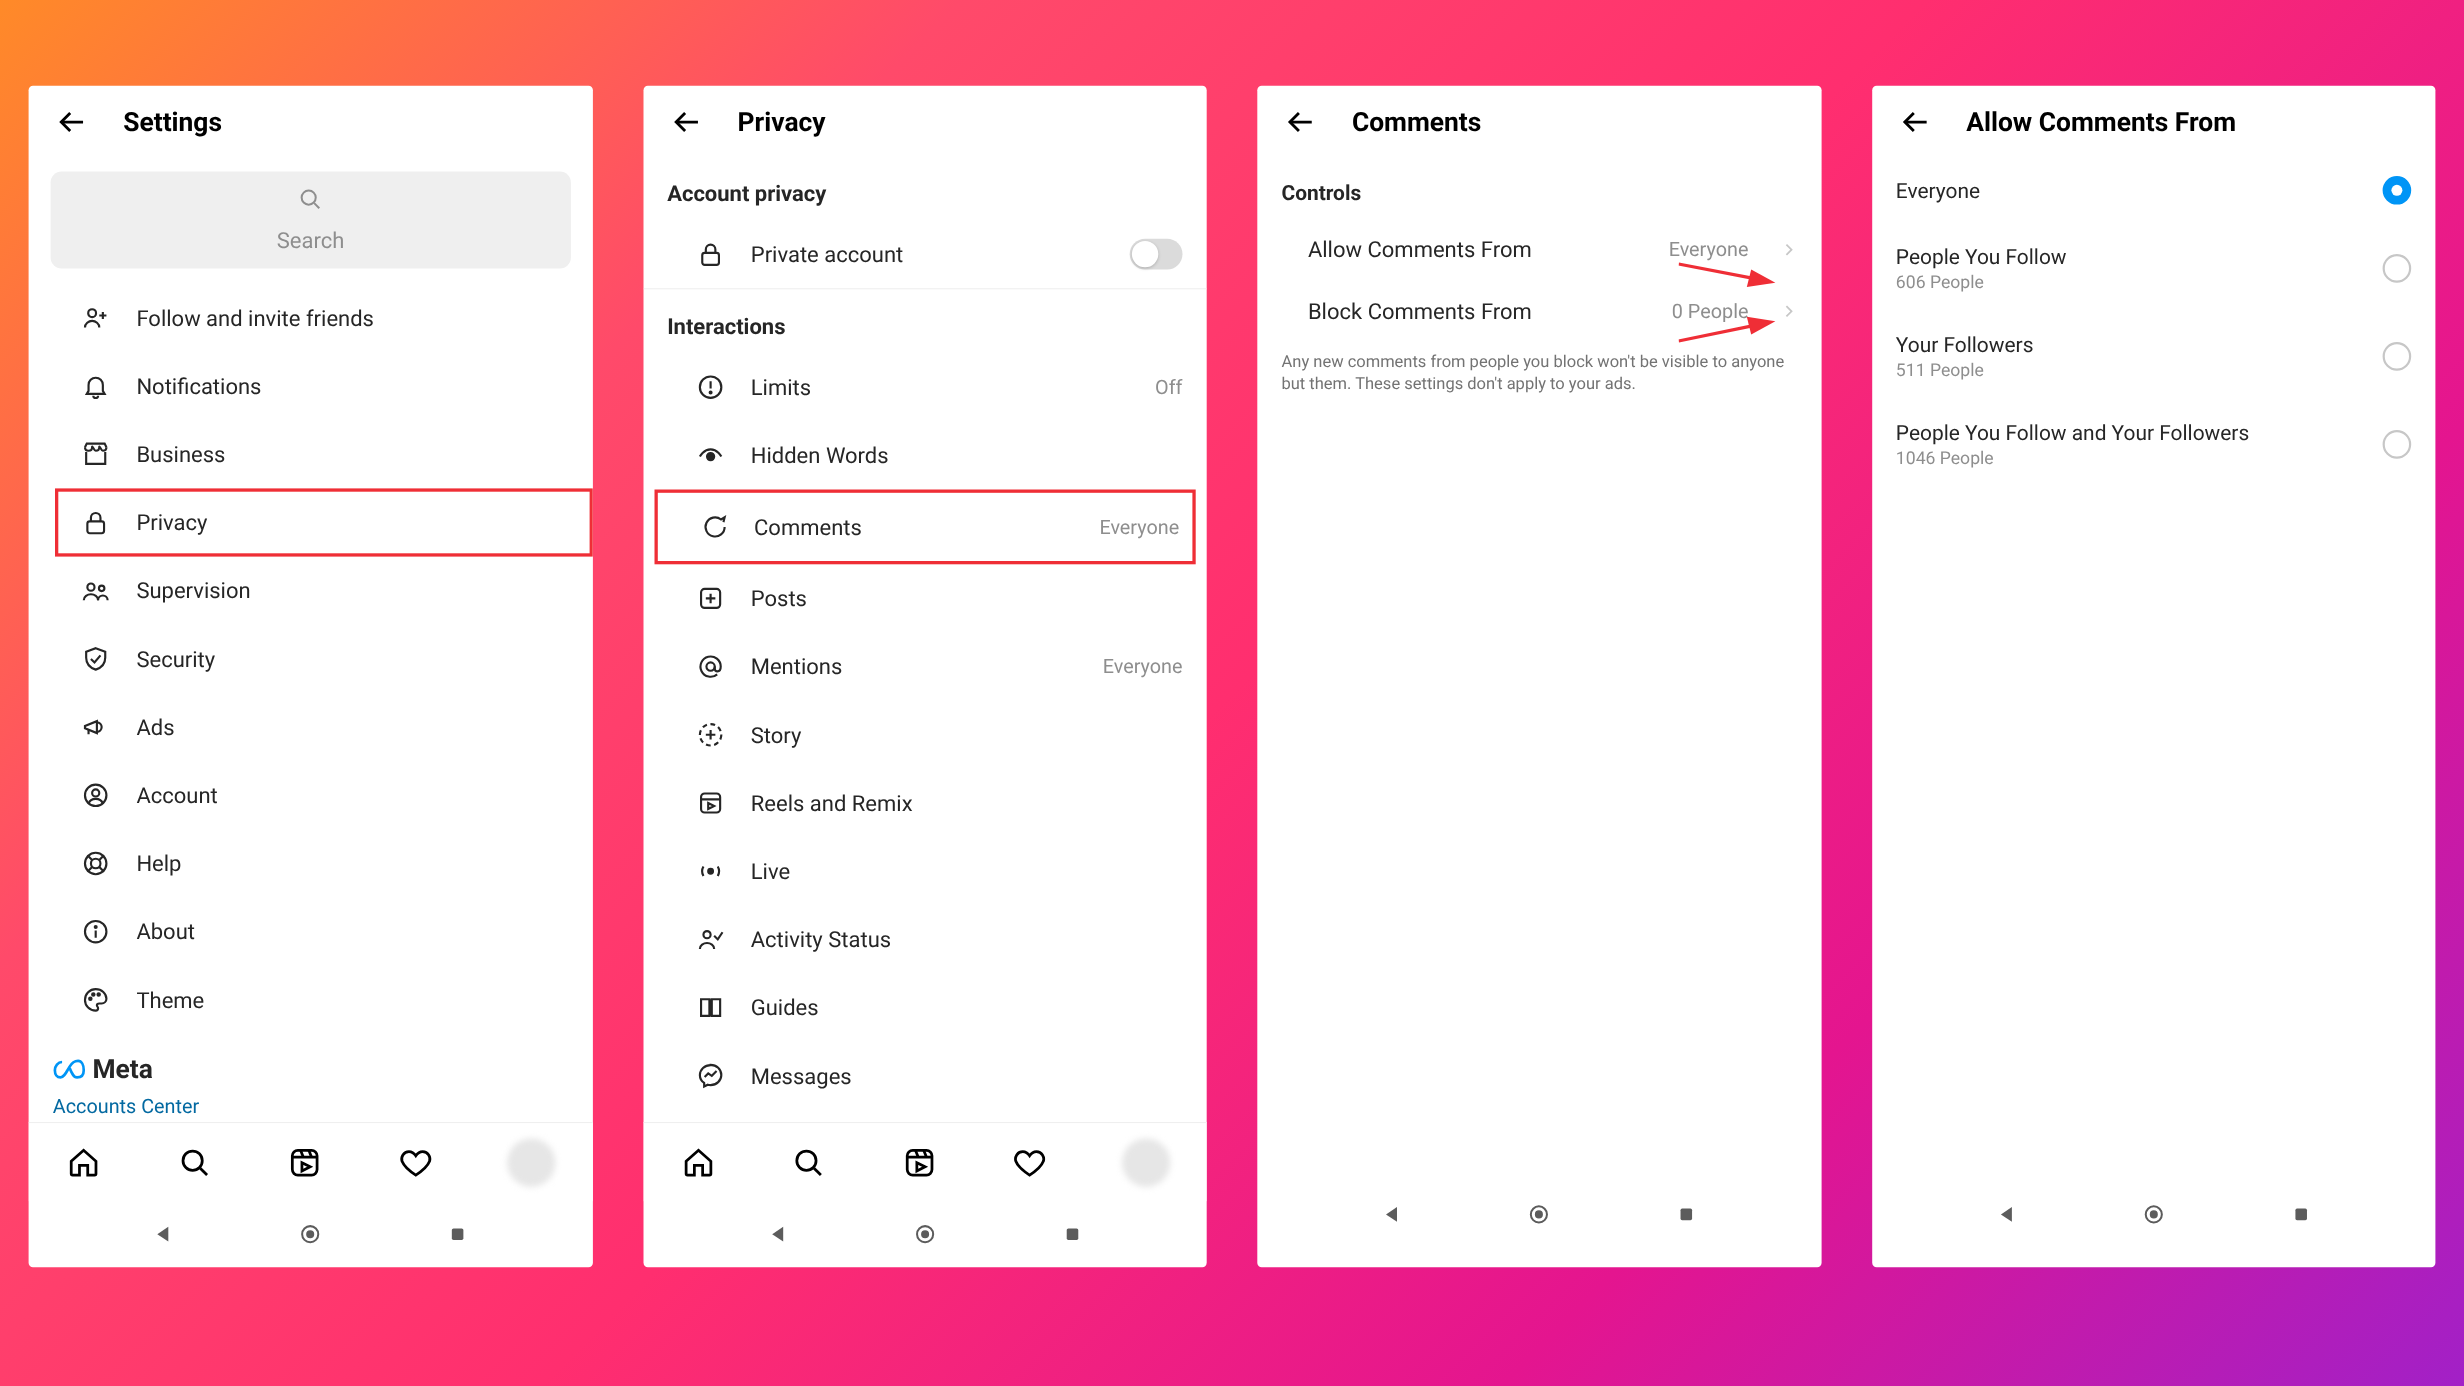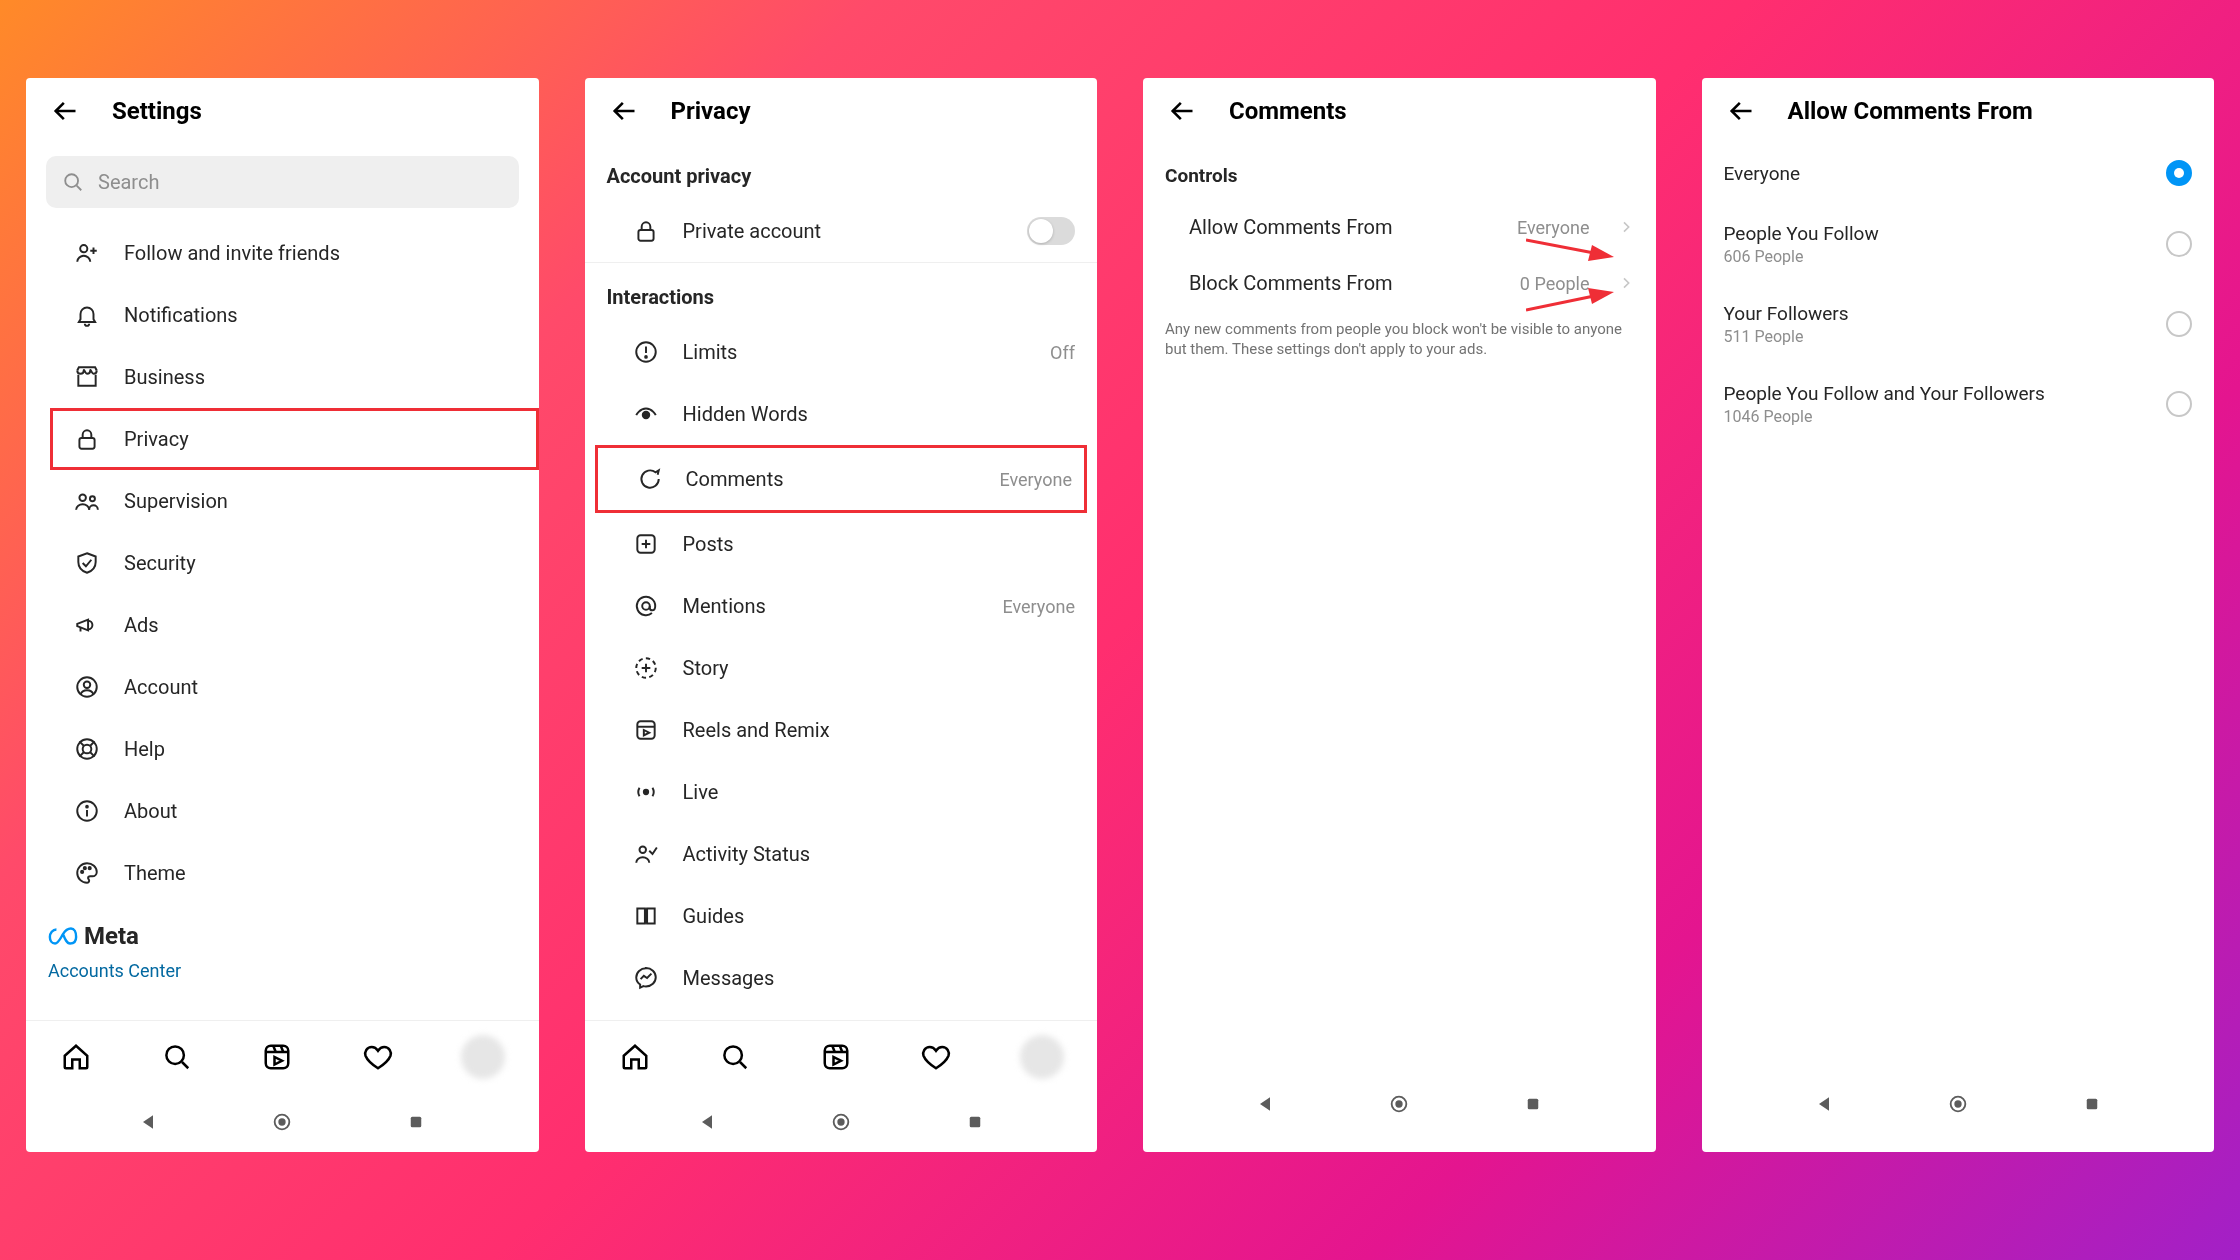--- a/index.html
+++ b/index.html
@@ -14,21 +14,21 @@
     border-radius: 4px; display: flex; flex-direction: column;
     position: relative; overflow: hidden;
   }
   .topbar { display: flex; align-items: center; gap: 30px; padding: 16px 22px 14px 22px; }
   .topbar .back { width: 34px; height: 34px; display:flex; align-items:center; justify-content:center; color:#000; cursor:pointer;}
   .topbar h1 { font-size: 24px; font-weight: 700; color:#000;}
   .content { flex:1; overflow:hidden; }
   .search {
     margin: 14px 20px; background:#efefef; border-radius: 10px;
     display:flex; align-items:center; gap:14px; padding:14px 16px;
-    color:#8e8e8e; font-size:20px;
+    color:#8e8e8e; font-size:20px;flex-direction:column;
   }
   .row {
     display:flex; align-items:center; gap:22px; padding:16px 22px;
     font-size:20px; color:#262626; cursor:pointer; position:relative;margin-left:24px;
   }
   .row .ic { width:30px; height:30px; display:flex; align-items:center; justify-content:center; color:#262626; flex-shrink:0;}
   .row .label { flex:1; }
   .row .trail { color:#8e8e8e; font-size:18px; }
   .section-title { font-size:20px; font-weight:700; color:#262626; padding: 22px 22px 12px 22px;}
   .section-title.small { font-weight:700; font-size:19px;}

